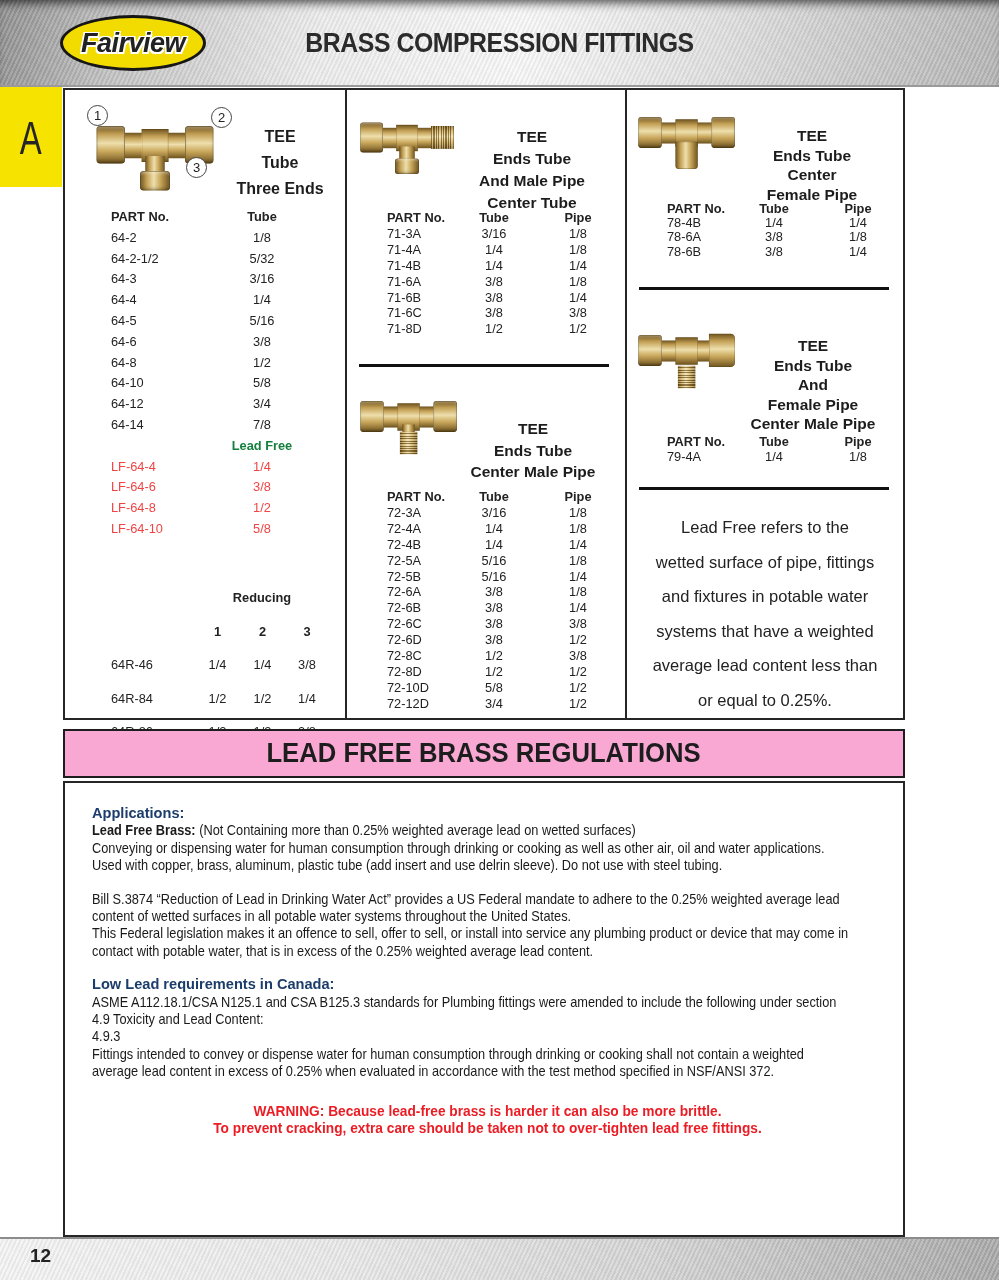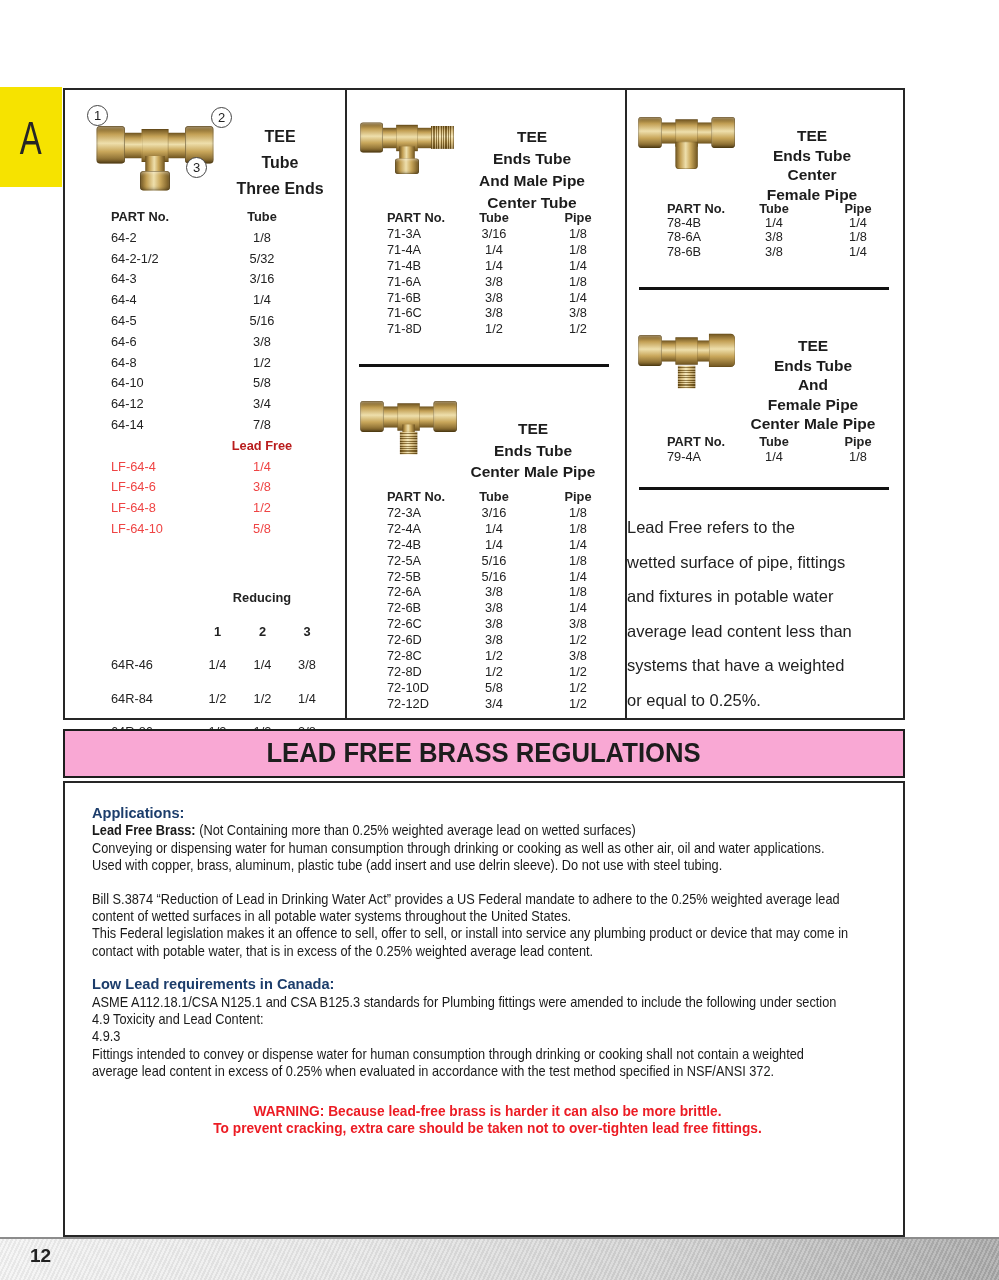--- a/index.html
+++ b/index.html
@@ -51,24 +51,24 @@
     background:#fff;display:flex;align-items:center;justify-content:center;font-size:13px;color:#222;box-sizing:border-box;}
 
   
   .g2{display:grid;grid-template-columns:105px 92px;padding-left:46px;font-size:12.8px;line-height:20.8px;}
   .gr4{display:grid;grid-template-columns:84px 45px 45px 44px;padding-left:46px;font-size:12.8px;line-height:19.5px;margin-top:14px;}
   .g3{display:grid;grid-template-columns:66px 82px 86px;padding-left:40px;font-size:12.8px;}
   .lh159{line-height:15.9px;} .lh142{line-height:14.2px;} .lh150{line-height:15px;}
   .ct{text-align:center;}
   .hdr{font-weight:bold;}
   .lf span{color:#ef4444;}
-  .lfb{color:#b91c1c;font-weight:bold;}
+  .lfb{color:#15803d;font-weight:bold;}
   .span24{grid-column:2/5;text-align:center;}
 
-  .note{position:absolute;left:0;right:0;top:420px;text-align:left;font-size:16.5px;line-height:34.5px;color:#222;}
+  .note{position:absolute;left:0;right:0;top:420px;text-align:center;font-size:16.5px;line-height:34.5px;color:#222;}
 
   
   .banner{position:absolute;left:63px;top:729px;width:842px;height:49px;background:#f9a8d4;
     border:2px solid #1d1d1d;box-sizing:border-box;display:flex;align-items:center;justify-content:center;}
   .banner span{font-size:27px;font-weight:bold;color:#1d1d1d;transform:scaleX(.95);letter-spacing:0;}
 
   .textbox{position:absolute;left:63px;top:781px;width:842px;height:456px;border:2px solid #262626;
     box-sizing:border-box;background:#fff;padding:22px 20px 0 27px;}
   .sec-h{color:#1C3D6B;font-weight:bold;font-size:14.6px;line-height:17.4px;}
   .bline{font-size:14.2px;line-height:17.4px;color:#1a1a1a;white-space:nowrap;transform:scaleX(.9);transform-origin:0 50%;}
@@ -90,20 +90,26 @@
   .nut{border-radius:5px;box-shadow:inset 0 0 0 1px rgba(70,50,10,.55), inset 0 3px 4px rgba(255,255,255,.35), inset 0 -3px 4px rgba(0,0,0,.25);}
   .blkc{box-shadow:inset 0 0 0 1px rgba(70,50,10,.35);}
   .fem{border-radius:0 0 5px 5px;box-shadow:inset 0 0 0 1px rgba(70,50,10,.4);}
   .fem2{border-radius:0 7px 7px 0;box-shadow:inset 0 0 0 1px rgba(70,50,10,.4);}
 </style>
 </head>
 <body>
 
 <div class="page">
 
+  <header class="topbar">
+    <div class="logo">
+      <span>Fairview</span>
+    </div>
+    <div class="page-title">BRASS COMPRESSION FITTINGS</div>
+  </header>
 
   <div class="tab">
     <span>A</span>
   </div>
 
   <div class="tables">
 
     <div class="tcol tc1">
       <div class="fit" style="left:30px;top:18px;transform:scale(0.75);">
         <div class="fp cylH" style="left:36px;top:33px;width:88px;height:34px;"></div>
@@ -473,22 +479,22 @@
           </div>
       </div>
 
       <div class="hdiv" style="left:12px;right:14px;top:397px;"></div>
 
       <div class="note">
 
       <div>Lead Free refers to the</div>
           <div>wetted surface of pipe, fittings</div>
           <div>and fixtures in potable water</div>
+          <div>systems that have a weighted</div>
           <div>average lead content less than</div>
-          <div>systems that have a weighted</div>
           <div>or equal to 0.25%.</div>
         </div>
     </div>
   </div>
 
   <div class="banner">
     <span>LEAD FREE BRASS REGULATIONS</span>
   </div>
 
   <div class="textbox">

